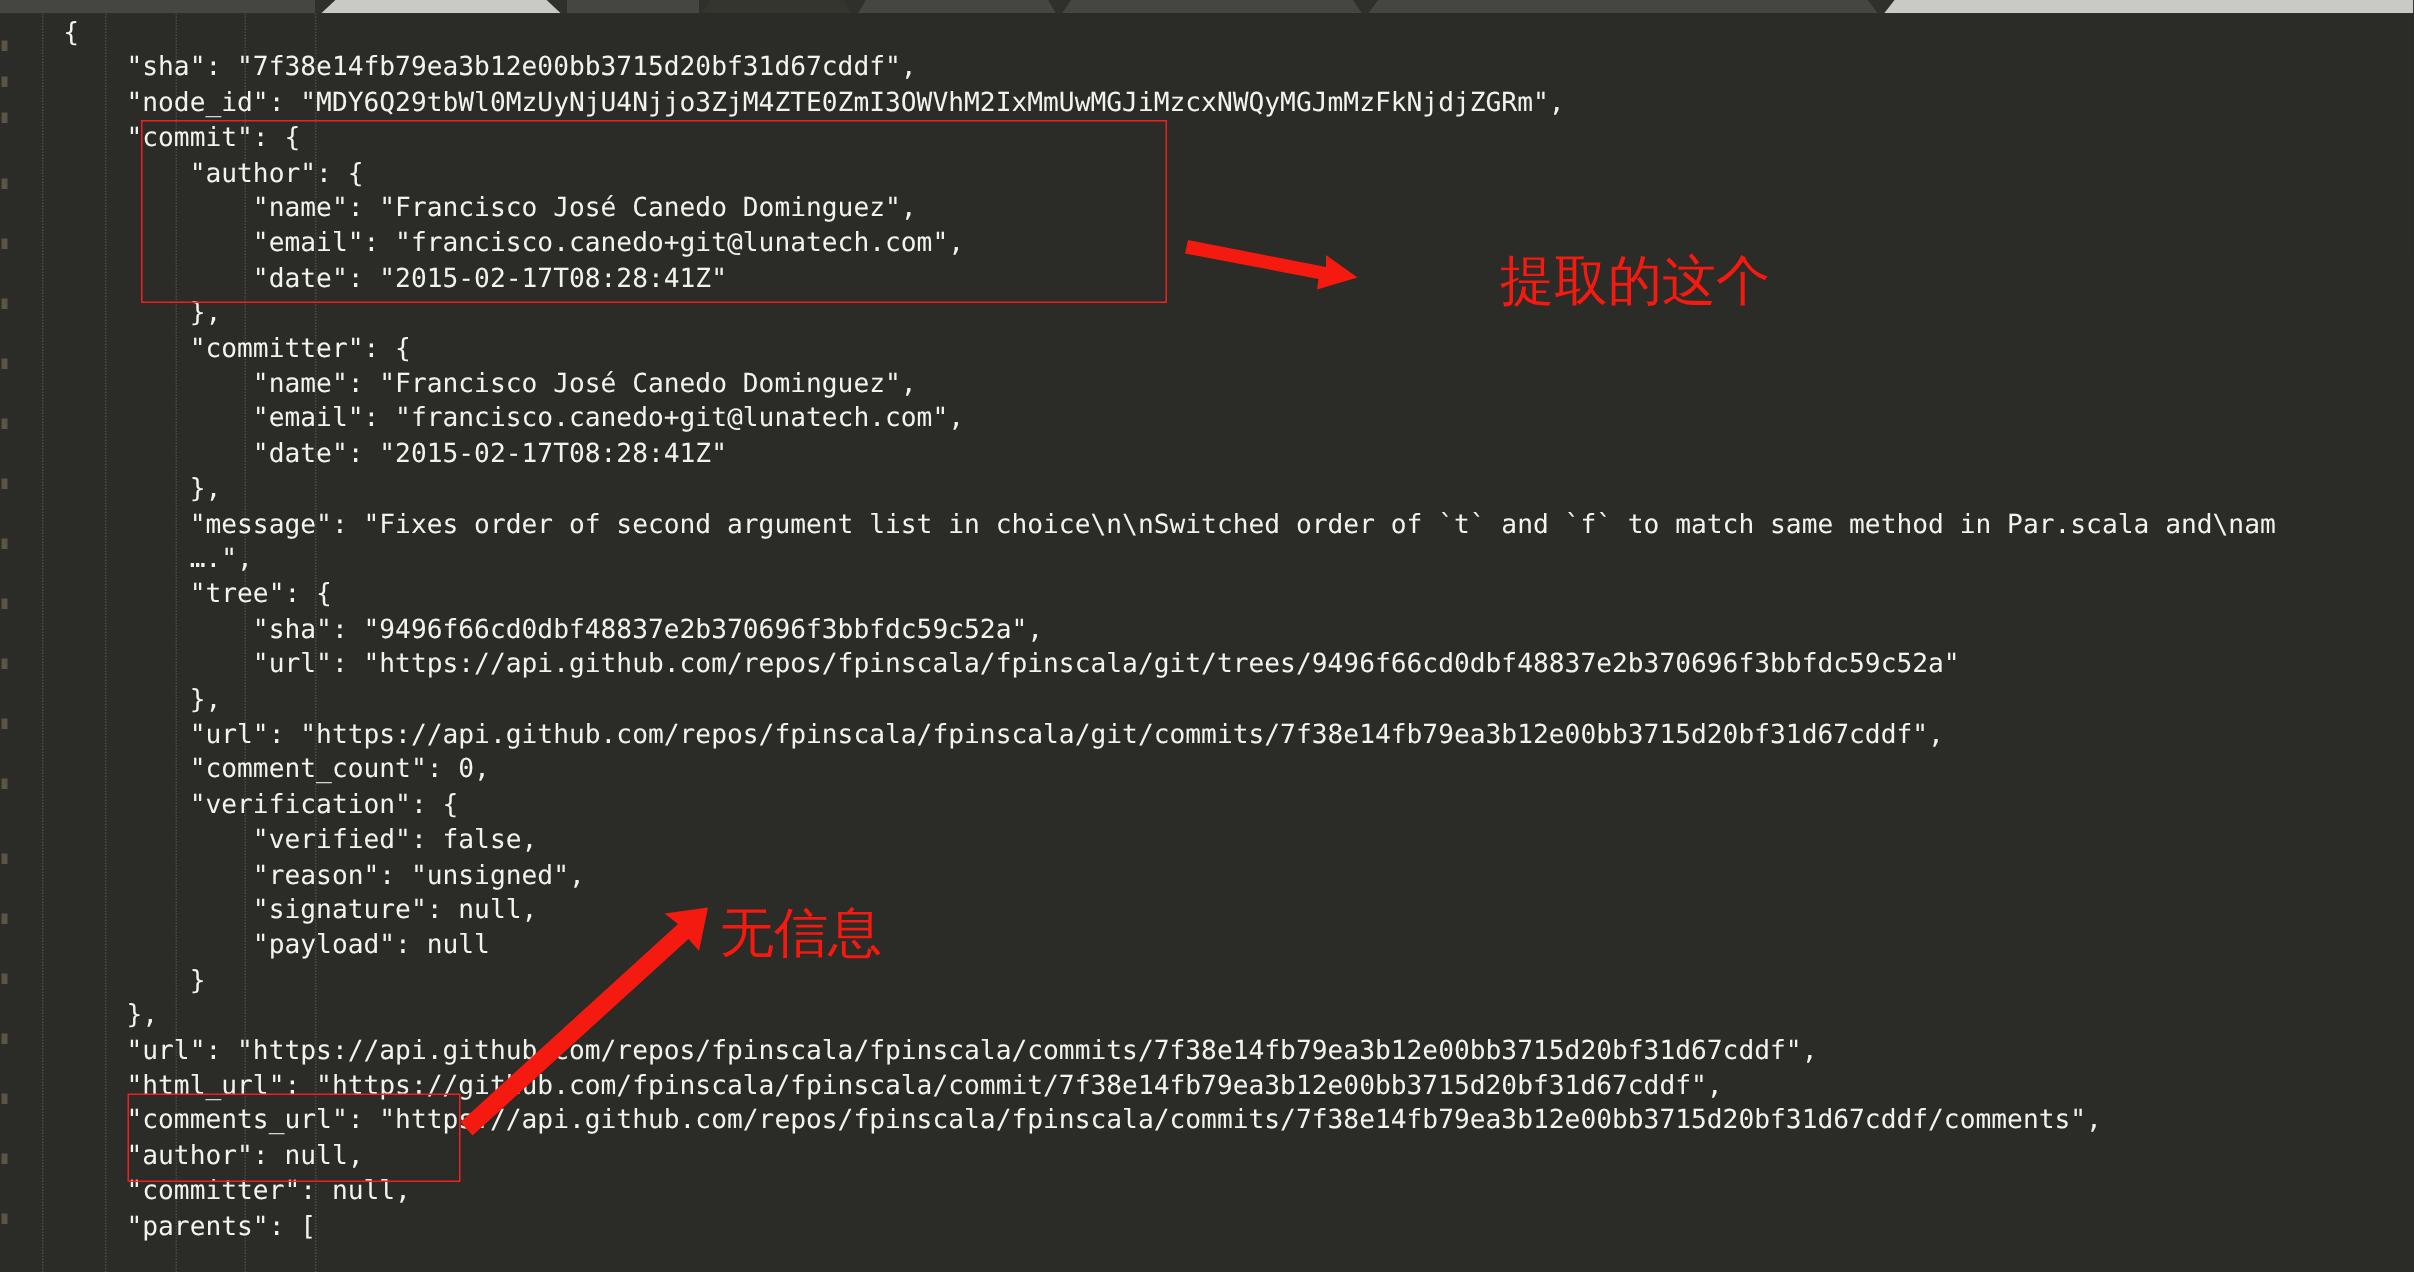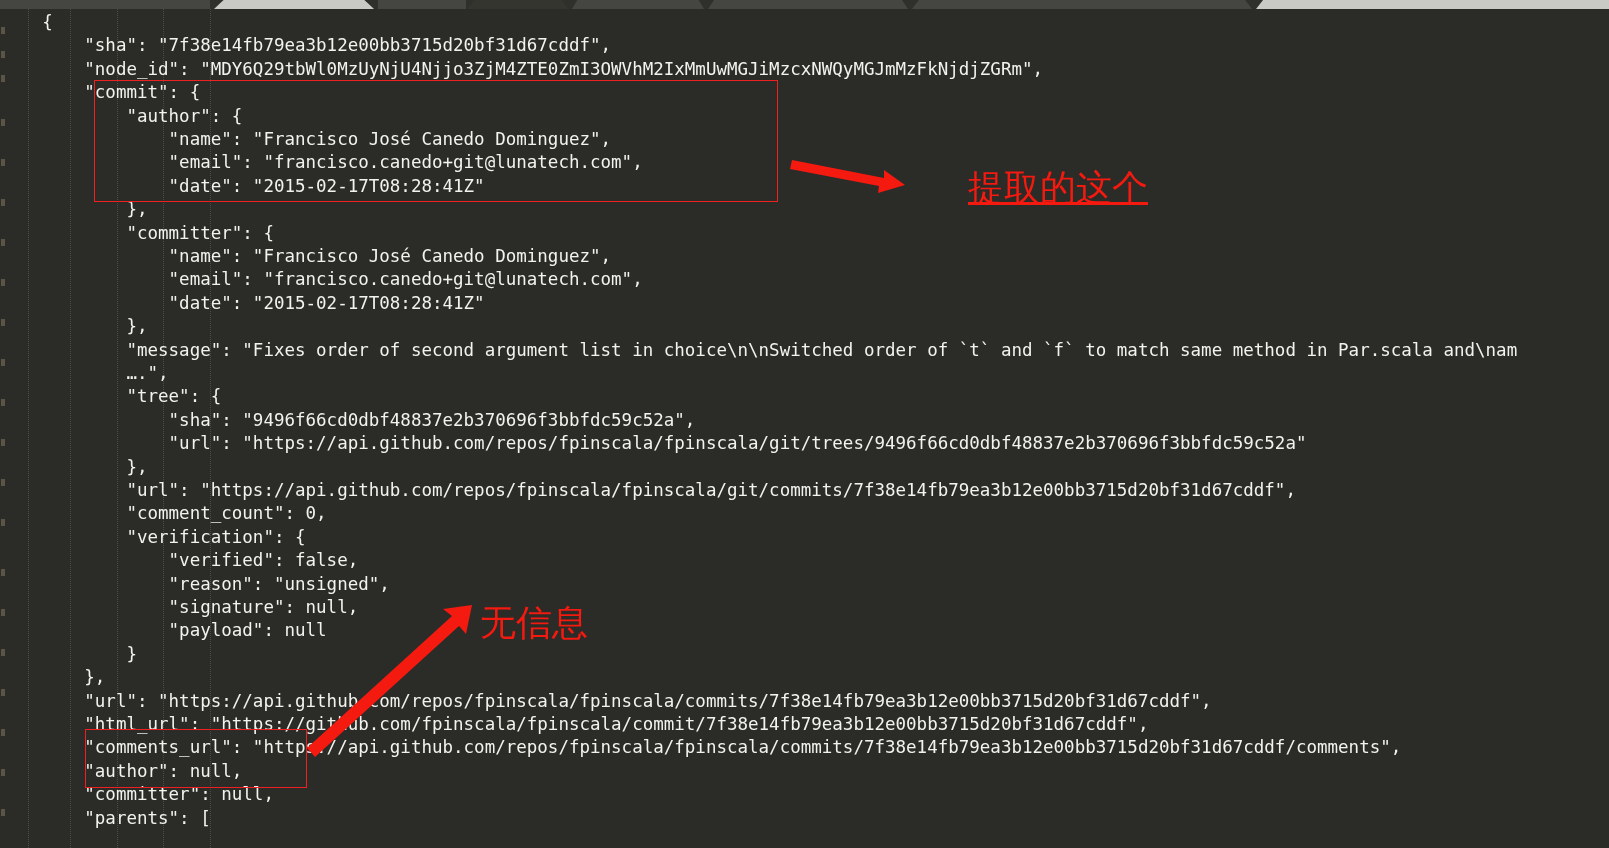--- a/index.html
+++ b/index.html
@@ -153,16 +153,16 @@
 
     <g>
       <polygon fill="#f41a10" points="792,160 884,178 884,170 905,185 878,193 879,186 790,169"></polygon>
     </g>
 
     <g>
       <polygon fill="#f41a10" points="307,748 452,616 443,609 472,605 466,634 459,626 315,757"></polygon>
     </g>
   </svg>
 
-  <div class="cjk" style="left:968px; top:168px;text-decoration:underline;">提取的这个</div>
+  <div class="cjk" style="left:1000px; top:168px;">提取的这个</div>
 
   <div class="cjk" style="left:480px; top:603px;">无信息</div>
 </div>
 
 </body></html>

